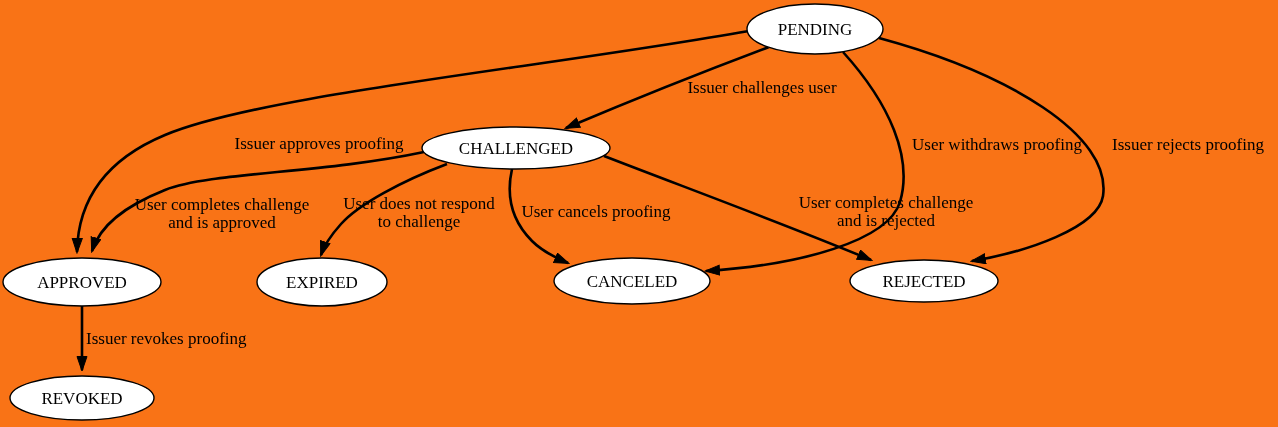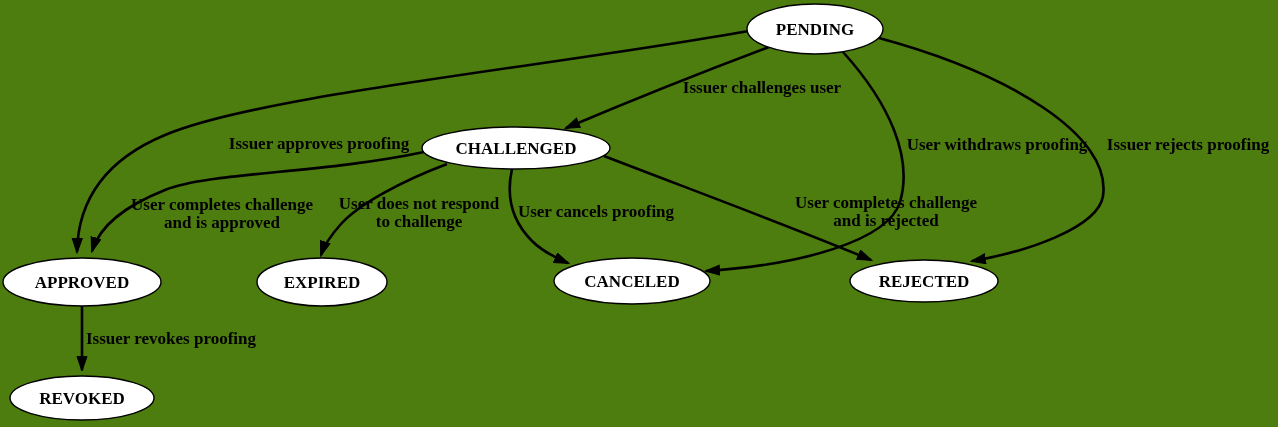--- a/index.html
+++ b/index.html
@@ -4,23 +4,22 @@
 <style>
   html, body {
     margin: 0;
     padding: 0;
     background: #ffffff;
   }
   .canvas {
     position: relative;
     width: 1278px;
     height: 427px;
-    background: #4d7c0f;
+    background: #f97316;
     overflow: hidden;
-    font-weight: bold;
   }
   svg {
     display: block;
     font-family: "Liberation Serif", "DejaVu Serif", serif;
   }
   .edge {
     fill: none;
     stroke: #000000;
     stroke-width: 2.6px;
   }

